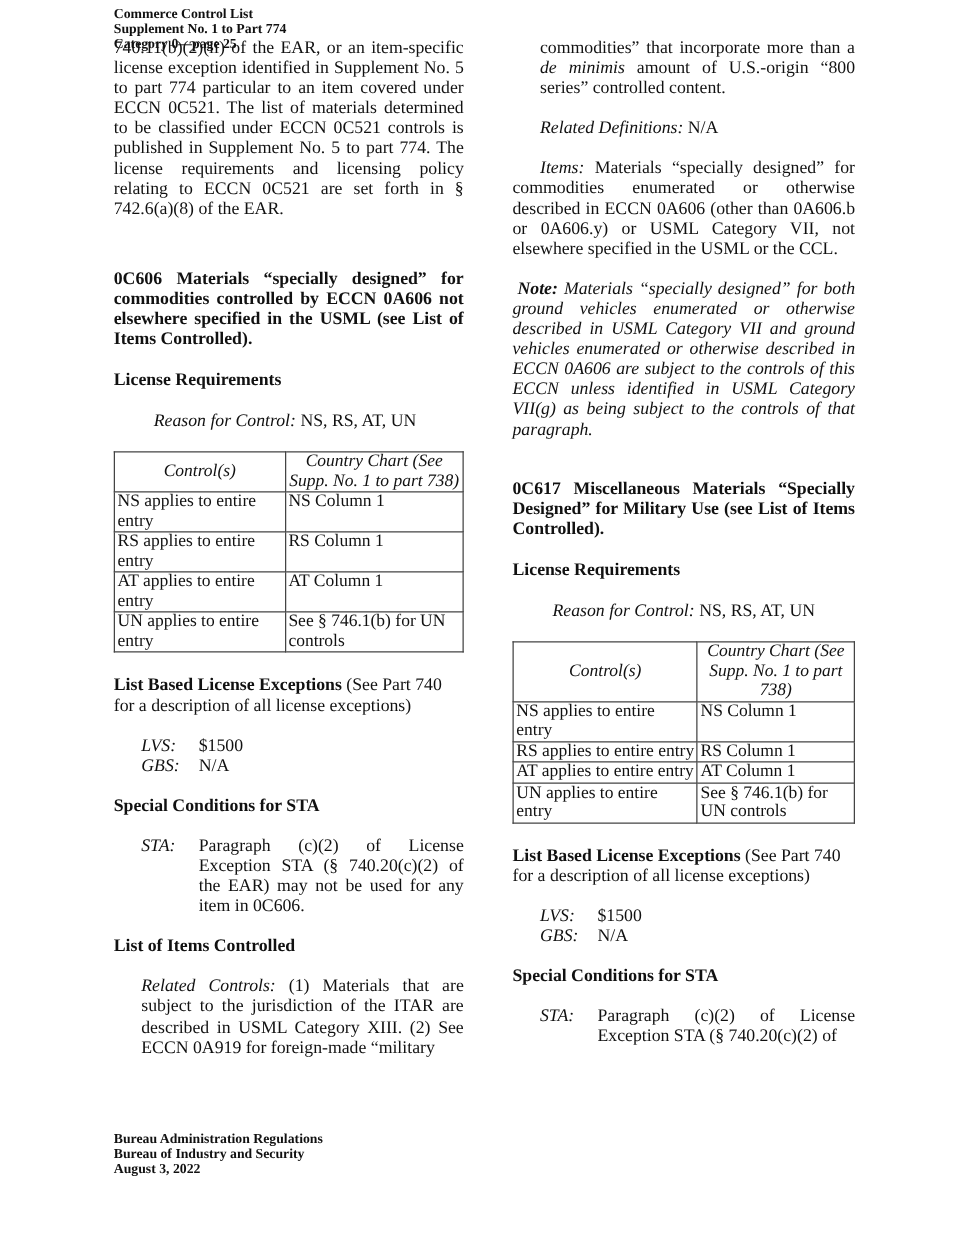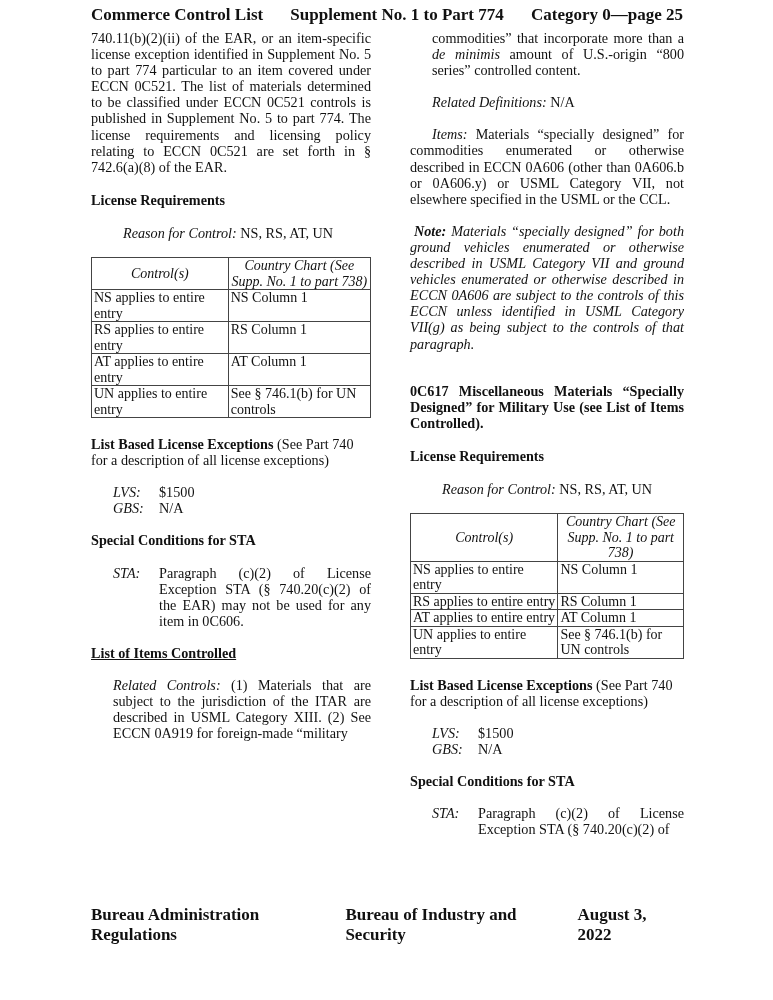--- a/index.html
+++ b/index.html
@@ -1,19 +1,19 @@
 <!DOCTYPE html>
 <html><head>
 <meta charset="utf-8">
 <style>
   html, body { margin: 0; padding: 0; background: #ffffff; }
   body { width: 773px; height: 1000px; position: relative; overflow: hidden;
          font-family: "Liberation Serif", "DejaVu Serif", serif; color: #111; }
-  .hdr, .ftr { position: absolute; left: 91px; width: 592px; font-weight: bold; font-size: 17px;
-               display: flex; justify-content: space-between; }
+  .hdr, .ftr { position: absolute; left: 91px; width: 592px; font-weight: bold; font-size: 11px;
+               display: flex; justify-content: space-between; flex-direction: column; }
   .hdr { top: 5px; }
   .ftr { top: 905px; }
   .col { position: absolute; top: 30px; width: 280px; font-size: 14.2px; line-height: 16.1px; }
   .colL { left: 91px; }
   .colR { left: 410px; width: 274px; }
   p { margin: 0; text-align: justify; }
   .ind { text-indent: 22px; }
   .blk { padding-left: 22px; }
   .b { font-weight: bold; }
   .i { font-style: italic; }
@@ -31,20 +31,21 @@
 
 <div class="hdr">
   <span>Commerce Control List</span>
   <span>Supplement No. 1 to Part 774</span>
   <span>Category 0—page  25</span>
 </div>
 
 <div class="col colL">
   <p>740.11(b)(2)(ii) of the EAR, or an item-specific license exception identified in Supplement No. 5 to part 774 particular to an item covered under ECCN 0C521.   The list of materials determined to be classified under ECCN 0C521 controls is published in Supplement No. 5 to part 774.   The license requirements and licensing policy relating to ECCN 0C521 are set forth in § 742.6(a)(8) of the EAR.</p>
 
+  <p class="b" style="margin-top:40px;">0C606 Materials “specially designed” for commodities controlled by ECCN 0A606 not elsewhere specified in the USML (see List of Items Controlled).</p>
 
   <p class="b" style="margin-top:17px;">License Requirements</p>
 
   <p class="ind" style="margin-top:17px; padding-left:10px;"><span class="i">Reason for Control:</span><span> NS, RS, AT, UN</span></p>
 
   <table style="margin-top:16px;">
     <tbody>
         <tr>
       <th style="width:49%;">Control(s)</th>
       <th>Country Chart (See Supp. No. 1 to part 738)</th>
@@ -79,21 +80,21 @@
       <span>N/A</span>
     </div>
 
   <p class="b" style="margin-top:16px;">Special Conditions for STA</p>
 
   <div class="sta" style="margin-top:16px;">
     <span class="k">STA:</span>
     <span class="v">Paragraph (c)(2) of License Exception STA (§ 740.20(c)(2) of the EAR) may not be used for any item in 0C606.</span>
   </div>
 
-  <p class="b" style="margin-top:16px;text-decoration:underline;">List of Items Controlled</p>
+  <p class="b" style="margin-top:16px;">List of Items Controlled</p>
 
   <p class="blk" style="margin-top:16px;"><span class="i">Related Controls:</span><span> (1) Materials that are subject to the jurisdiction of the ITAR are described in USML Category XIII. (2) See ECCN 0A919 for foreign-made “military</span></p>
 </div>
 
 <div class="col colR">
   <p class="blk"><span>commodities” that incorporate more than a </span><span class="i">de minimis</span><span> amount of U.S.-origin “800 series” controlled content.</span></p>
 
   <p class="blk" style="margin-top:16px;"><span class="i">Related Definitions:</span><span> N/A</span></p>
 
   <p class="ind" style="margin-top:16px;font-family:Liberation Serif, serif;"><span class="i">Items:</span><span> Materials “specially designed” for commodities enumerated or otherwise described in ECCN 0A606 (other than 0A606.b or 0A606.y) or USML Category VII, not elsewhere specified in the USML or the CCL.</span></p>

